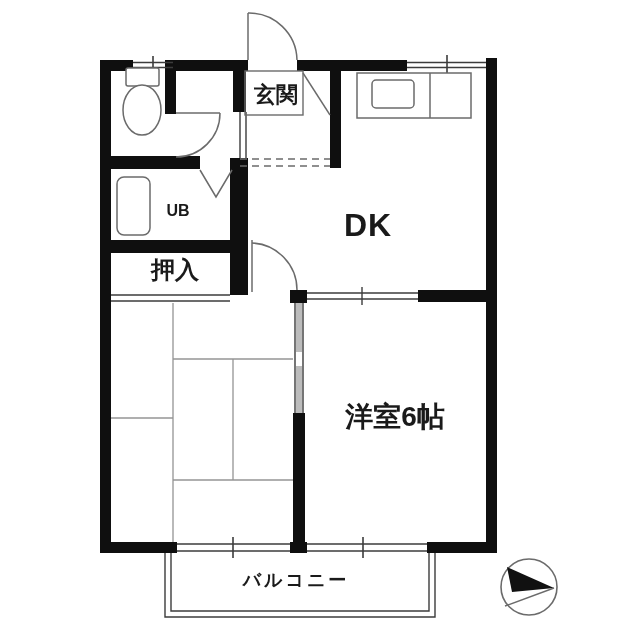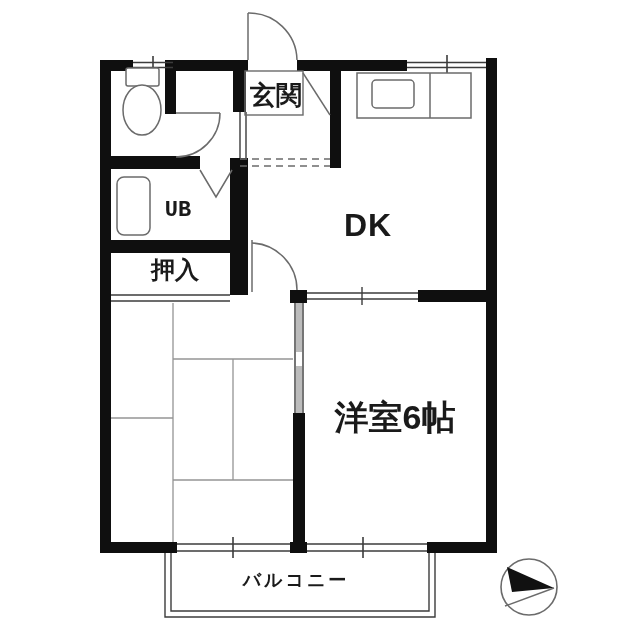--- a/index.html
+++ b/index.html
@@ -20,26 +20,26 @@
   }
   #plan-svg{position:absolute;left:0;top:0;}
   .room-label{
     position:absolute;
     transform:translate(-50%,-50%);
     color:var(--text);
     font-weight:bold;
     white-space:nowrap;
     line-height:1;
   }
-  .lbl-genkan{font-size:26px;}
+  .lbl-genkan{font-size:22px;}
   .lbl-dk{font-size:32px;letter-spacing:1px;margin-top:25px;}
-  .lbl-ub{font-size:22px;font-family:Liberation Mono, monospace;}
+  .lbl-ub{font-size:16px;}
   .lbl-oshiire{font-size:24px;}
   .lbl-washitsu{font-size:26px;}
-  .lbl-yoshitsu{font-size:34px;}
+  .lbl-yoshitsu{font-size:28px;}
   .lbl-balcony{font-size:18px;letter-spacing:3px;}
 </style>
 </head>
 <body>
 
 <div id="canvas">
 
   <svg id="plan-svg" width="640" height="640" viewBox="0 0 640 640">
 
     <g fill="var(--wall)" stroke="none">

